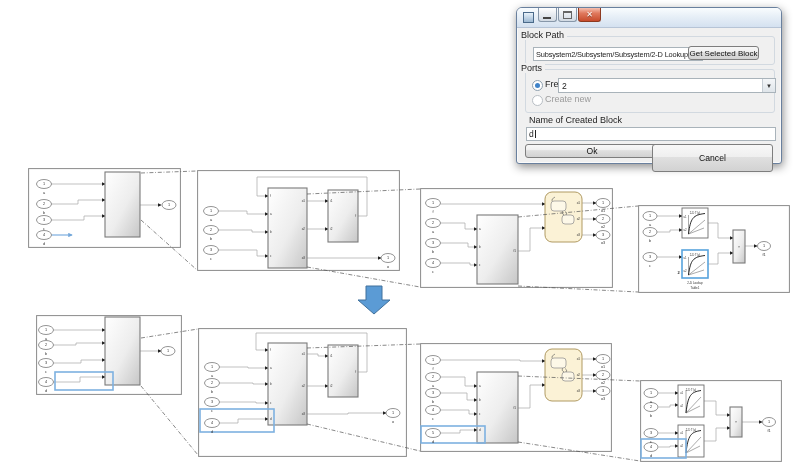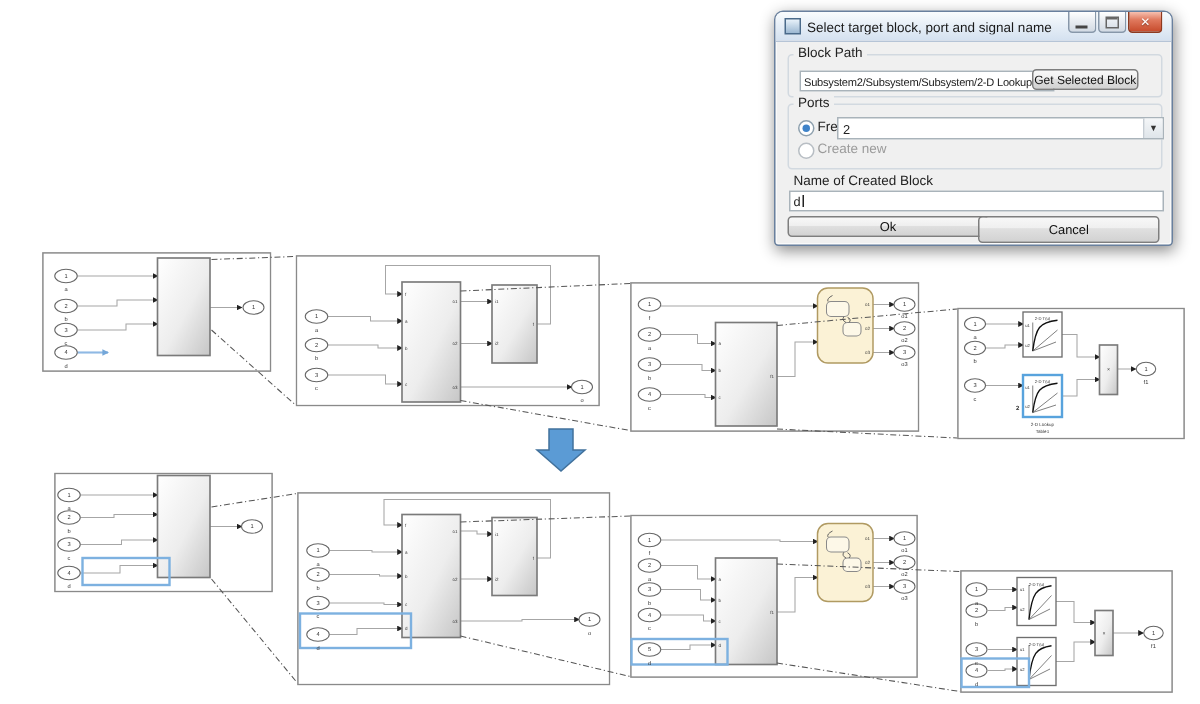--- a/index.html
+++ b/index.html
@@ -41,35 +41,35 @@
       background:linear-gradient(#ffffff,#e9edf2 45%,#d2dae3);}
   .wb.close{width:21px;background:linear-gradient(#f6c0b0,#e0795e 40%,#c74b2c);
             border-color:#8d3a20;color:#fff;font-size:8px;line-height:8px;}
   .min-glyph{position:absolute;bottom:2px;left:4px;width:8px;height:2px;background:#444;}
   .max-glyph{width:7px;height:6px;border:1px solid #666;box-shadow:inset 0 1px 0 #666;}
   .close-glyph{font-size:8px;color:#fff;text-shadow:0 1px 1px rgba(0,0,0,.4);}
   .dlg-body{position:absolute;top:19px;left:0;right:0;bottom:0;}
   .group{position:absolute;border:1px solid #d2d9e0;border-radius:3px;}
   .g1{left:8px;right:6px;top:9px;height:27px;}
   .g2{left:8px;right:6px;top:42px;height:42px;}
-  .glabel{position:absolute;left:12px;background:#f0f0f0;padding:0 3px;font-size:9px;z-index:2;}
+  .glabel{position:absolute;left:1px;background:#f0f0f0;padding:0 3px;font-size:9px;z-index:2;}
   .tb{background:#fff;border:1px solid #a9b3ba;display:flex;align-items:center;
       padding:0 2px;overflow:hidden;white-space:nowrap;}
   .tb.bp{position:absolute;left:16px;top:20px;width:164px;height:12px;}
   .tb.bp span{font-size:7.4px;letter-spacing:-0.15px;}
   .tb.name{position:absolute;left:9px;top:100px;width:244px;height:12px;}
   .tb.name span{font-size:8.5px;}
   .caret{display:inline-block;width:1px;height:8px;background:#222;margin-left:1px;}
   .btn{background:linear-gradient(#f8f8f8,#efefef 45%,#e0e0e0 46%,#d2d2d2);
        border:1px solid #7e7e7e;border-radius:3px;font-size:8.6px;color:#111;
        display:flex;align-items:center;justify-content:center;
        font-family:"Liberation Sans",sans-serif;padding:0;}
   .btn.gsb{position:absolute;left:171px;top:19px;width:71px;height:14px;font-size:8px;}
   .btn.ok{position:absolute;left:8px;top:117px;width:134px;height:14px;}
-  .btn.cancel{position:absolute;left:135px;top:117px;width:121px;height:18px;}
+  .btn.cancel{position:absolute;left:135px;top:117px;width:121px;height:28px;}
   .radio{position:absolute;width:9px;height:9px;border-radius:50%;
          border:1px solid #8ea0ae;background:#fff;}
   .radio.checked::after{content:"";position:absolute;inset:2px;border-radius:50%;
          background:#3f83c9;}
   .radio.off{border-color:#b8bec4;}
   .rlabel{position:absolute;font-size:9px;}
   .disabled{color:#9b9b9b;}
   .nlabel{position:absolute;left:12px;top:88px;font-size:9px;}
   .combo{position:absolute;left:41px;top:51px;width:213px;height:13px;
          border:1px solid #a9b3ba;background:#fff;display:flex;align-items:center;
@@ -467,21 +467,20 @@
       <text x="40" y="53" text-anchor="start" dominant-baseline="central" font-size="2.8">u1</text>
       <text x="40" y="66" text-anchor="start" dominant-baseline="central" font-size="2.8">u2</text>
       <text x="96" y="42" text-anchor="middle" dominant-baseline="central" font-size="3.5">×</text>
       <text x="129" y="42" text-anchor="middle" dominant-baseline="central" font-size="3.8">1</text>
       <text x="129" y="51" text-anchor="middle" dominant-baseline="central" font-size="3.8">f1</text>
     </svg>
 
   <div class="dialog">
     <div class="titlebar">
       <span class="appicon"></span>
-      <span class="title">Select target block, port and signal name</span>
       <span class="winbtns">
         <span class="wb">
             <span class="min-glyph"></span>
           </span>
         <span class="wb">
             <span class="max-glyph"></span>
           </span>
         <span class="wb close">
             <span class="close-glyph">✕</span>
           </span>

